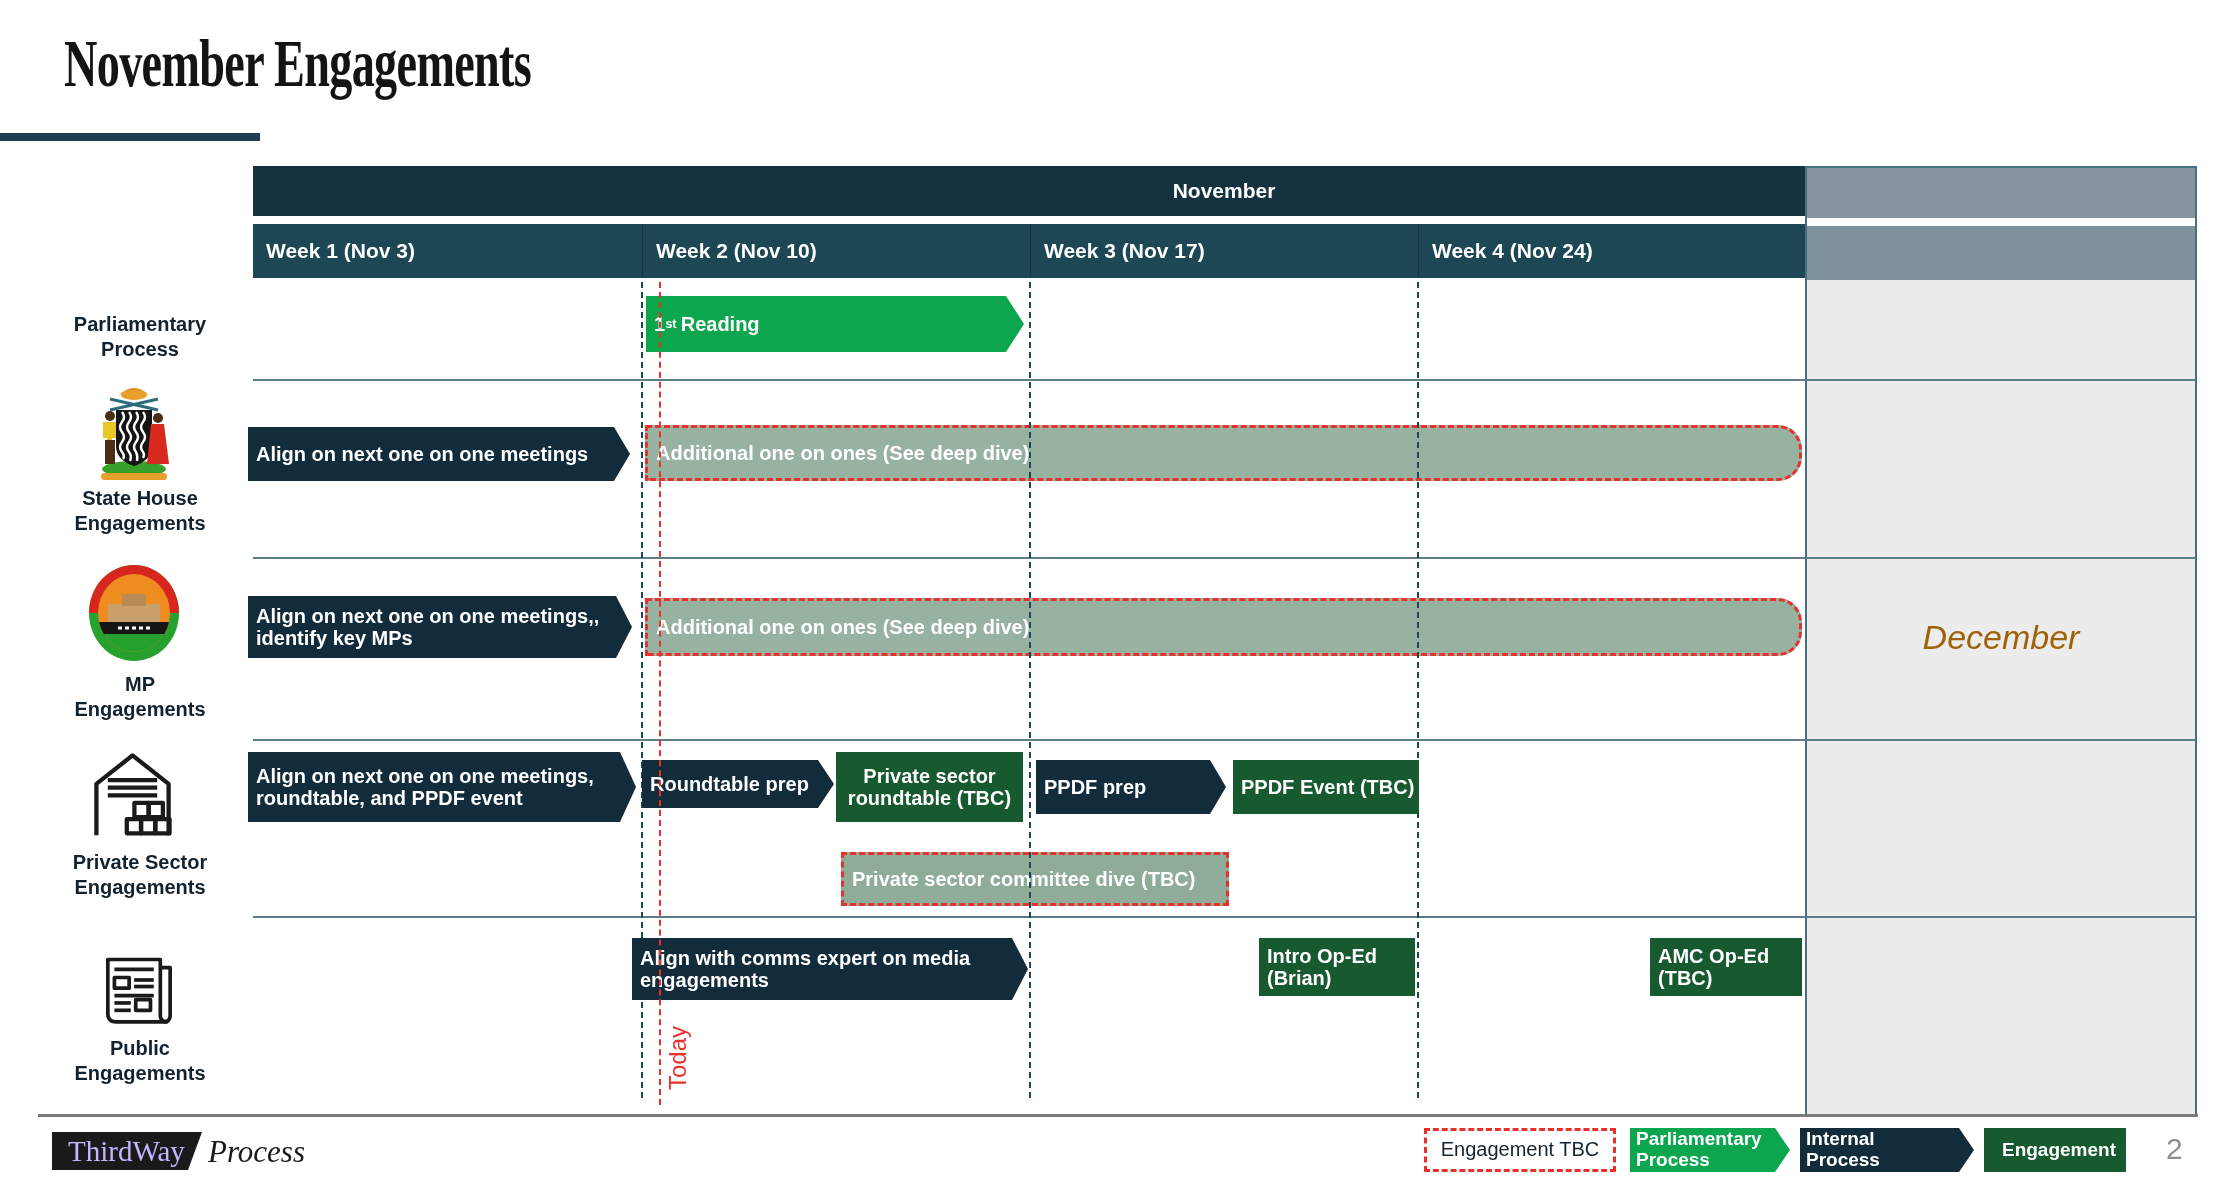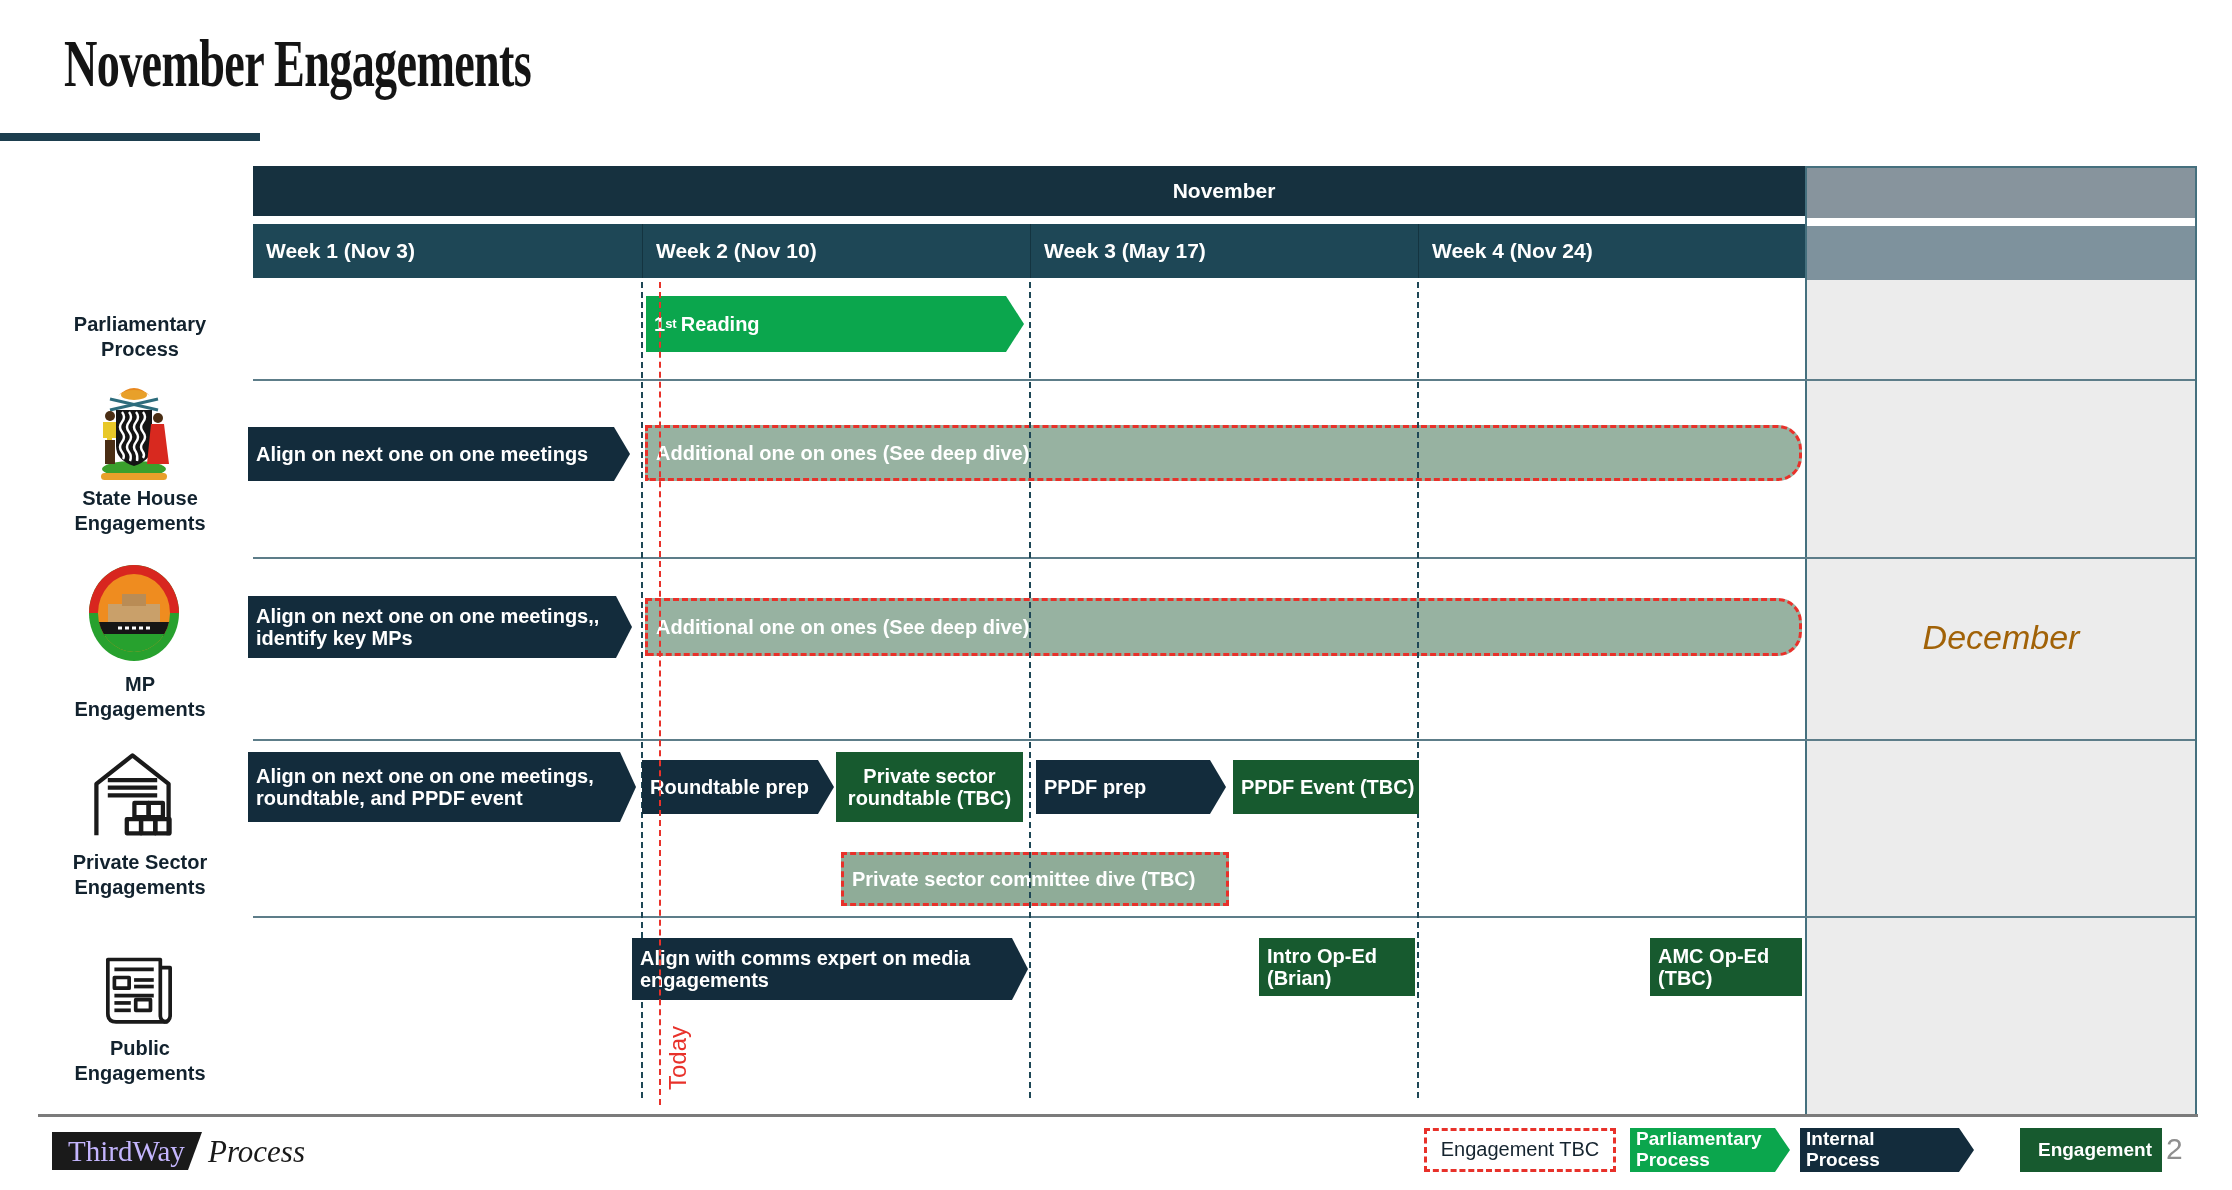--- a/index.html
+++ b/index.html
@@ -85,21 +85,21 @@
 
   <div class="title">November Engagements</div>
   <div class="title-rule"></div>
 
   <div class="nov-bar">
     <span>November</span>
   </div>
   <div class="week-bar">
     <div class="week-cell" style="left:0;width:389px;">Week 1 (Nov 3)</div>
     <div class="week-cell" style="left:389px;width:388px;text-align:right;">Week 2 (Nov 10)</div>
-    <div class="week-cell" style="left:777px;width:388px;">Week 3 (May 17)</div>
+    <div class="week-cell" style="left:777px;width:388px;">Week 3 (Nov 17)</div>
     <div class="week-cell" style="left:1165px;width:387px;">Week 4 (Nov 24)</div>
   </div>
 
   <div class="dec-col">
     <div class="dec-h1"></div>
     <div class="dec-h2"></div>
     <div class="dec-body"></div>
   </div>
   <div class="dec-label">December</div>
 
@@ -201,21 +201,21 @@
 
   <div class="bar navy arrow" style="left:248px;top:427px;width:382px;height:54px;">Align on next one on one meetings</div>
   <div class="bar sage tbc round-r" style="left:645px;top:425px;width:1157px;height:56px;">Additional one on ones (See deep dive)</div>
 
   <div class="bar navy arrow" style="left:248px;top:596px;width:384px;height:62px;">Align on next one on one meetings,,
 identify key MPs</div>
   <div class="bar sage tbc round-r" style="left:645px;top:598px;width:1157px;height:58px;">Additional one on ones (See deep dive)</div>
 
   <div class="bar navy arrow" style="left:248px;top:752px;width:388px;height:70px;">Align on next one on one meetings,
 roundtable, and PPDF event</div>
-  <div class="bar navy arrow" style="left:642px;top:760px;width:192px;height:54px;">Roundtable prep</div>
+  <div class="bar navy arrow" style="left:642px;top:760px;width:192px;height:48px;">Roundtable prep</div>
   <div class="bar dgreen center" style="left:836px;top:752px;width:187px;height:70px;">Private sector
 roundtable (TBC)</div>
   <div class="bar navy arrow" style="left:1036px;top:760px;width:190px;height:54px;">PPDF prep</div>
   <div class="bar dgreen" style="left:1233px;top:760px;width:186px;height:54px;">PPDF Event (TBC)</div>
 
   <div class="bar sageD tbc" style="left:841px;top:852px;width:388px;height:54px;">Private sector committee dive (TBC)</div>
 
   <div class="bar navy arrow" style="left:632px;top:938px;width:396px;height:62px;">Align with comms expert on media
 engagements</div>
   <div class="bar dgreen" style="left:1259px;top:938px;width:156px;height:58px;">Intro Op-Ed
@@ -223,21 +223,21 @@
   <div class="bar dgreen" style="left:1650px;top:938px;width:152px;height:58px;">AMC Op-Ed
 (TBC)</div>
 
   <div class="bottom-rule"></div>
 
   <div class="legend-item legend-tbc" style="left:1424px;width:192px;">Engagement TBC</div>
   <div class="legend-item green legend-arrow" style="left:1630px;width:160px;">Parliamentary
 Process</div>
   <div class="legend-item navy legend-arrow" style="left:1800px;width:174px;">Internal
 Process</div>
-  <div class="legend-item dgreen" style="left:1984px;width:142px;justify-content:center;padding-left:8px;margin-left:36px;">Engagement</div>
+  <div class="legend-item dgreen" style="left:1984px;width:142px;justify-content:center;padding-left:8px;">Engagement</div>
 
   <div class="logo-box">
     <span>ThirdWay</span>
   </div>
   <div class="logo-partners">Process</div>
   <div class="page-num">2</div>
 
 </div>
 
 </body></html>

